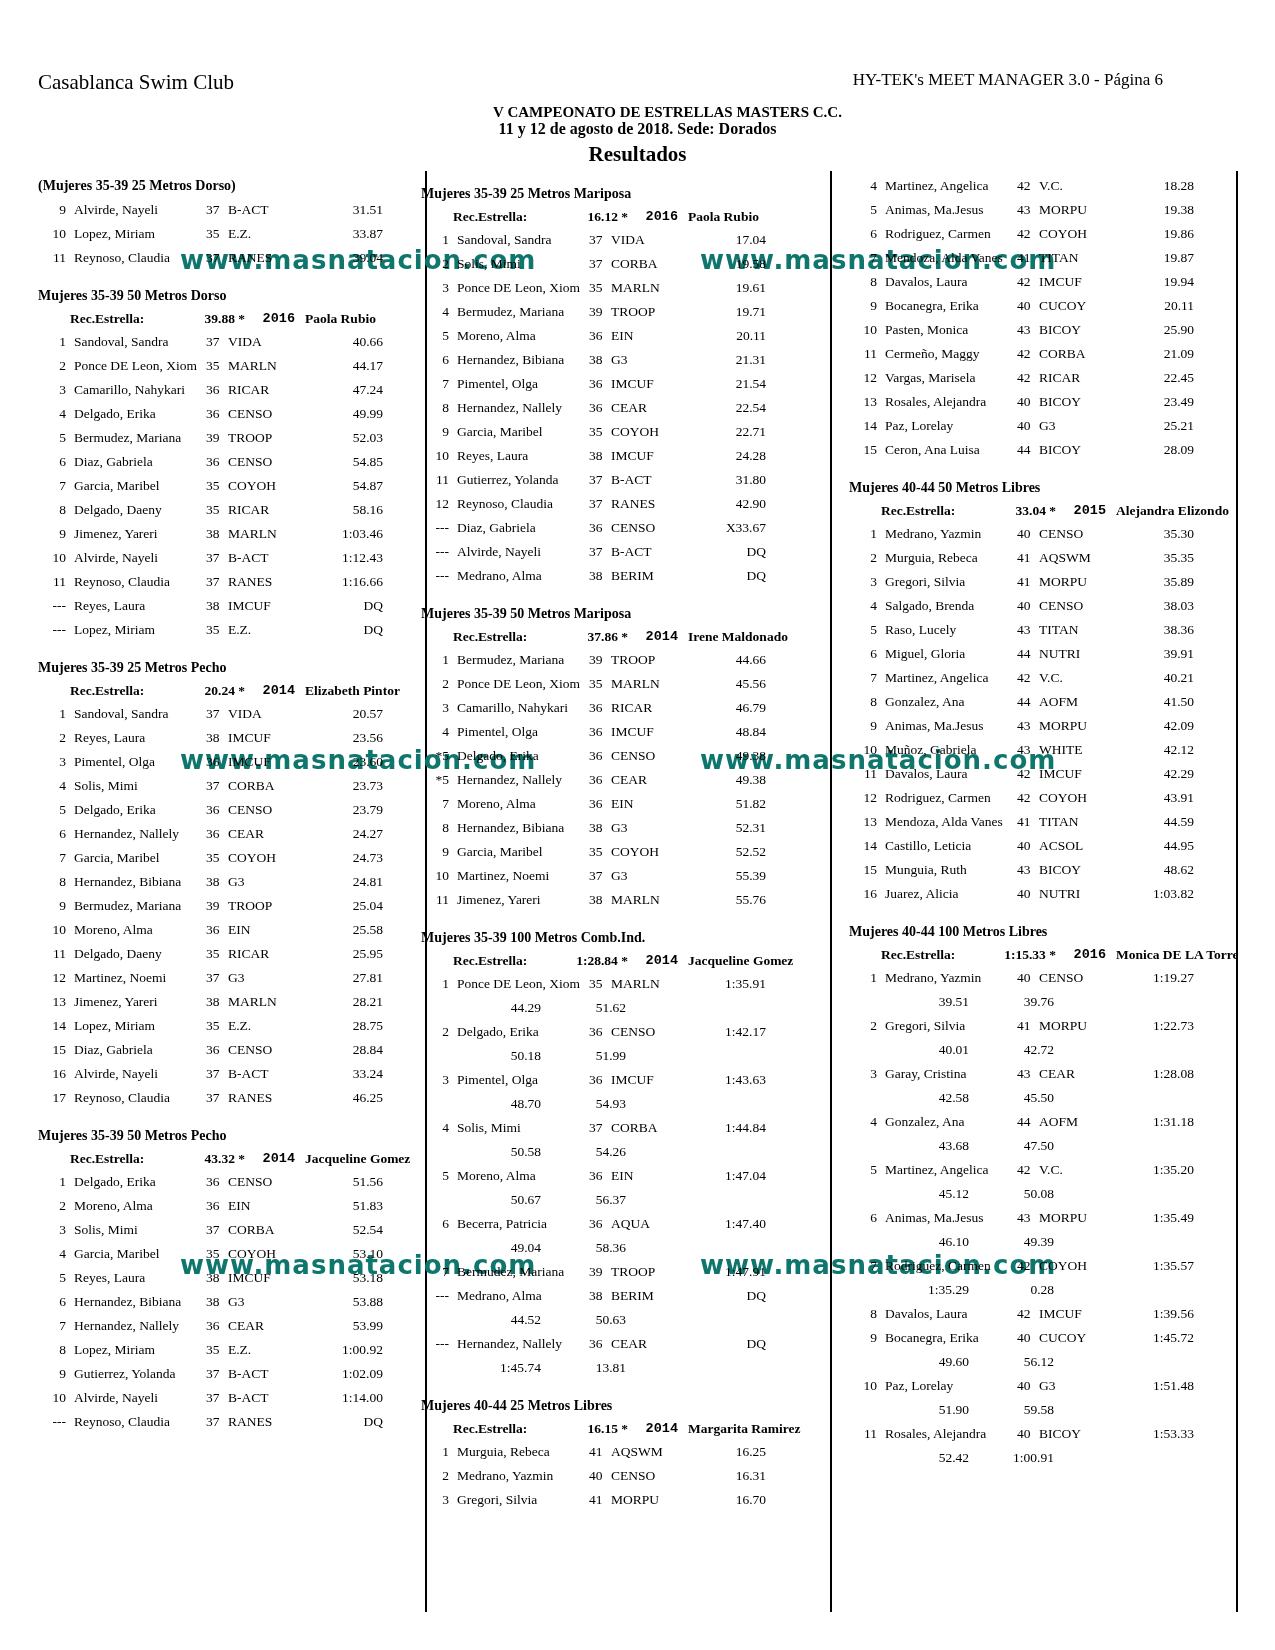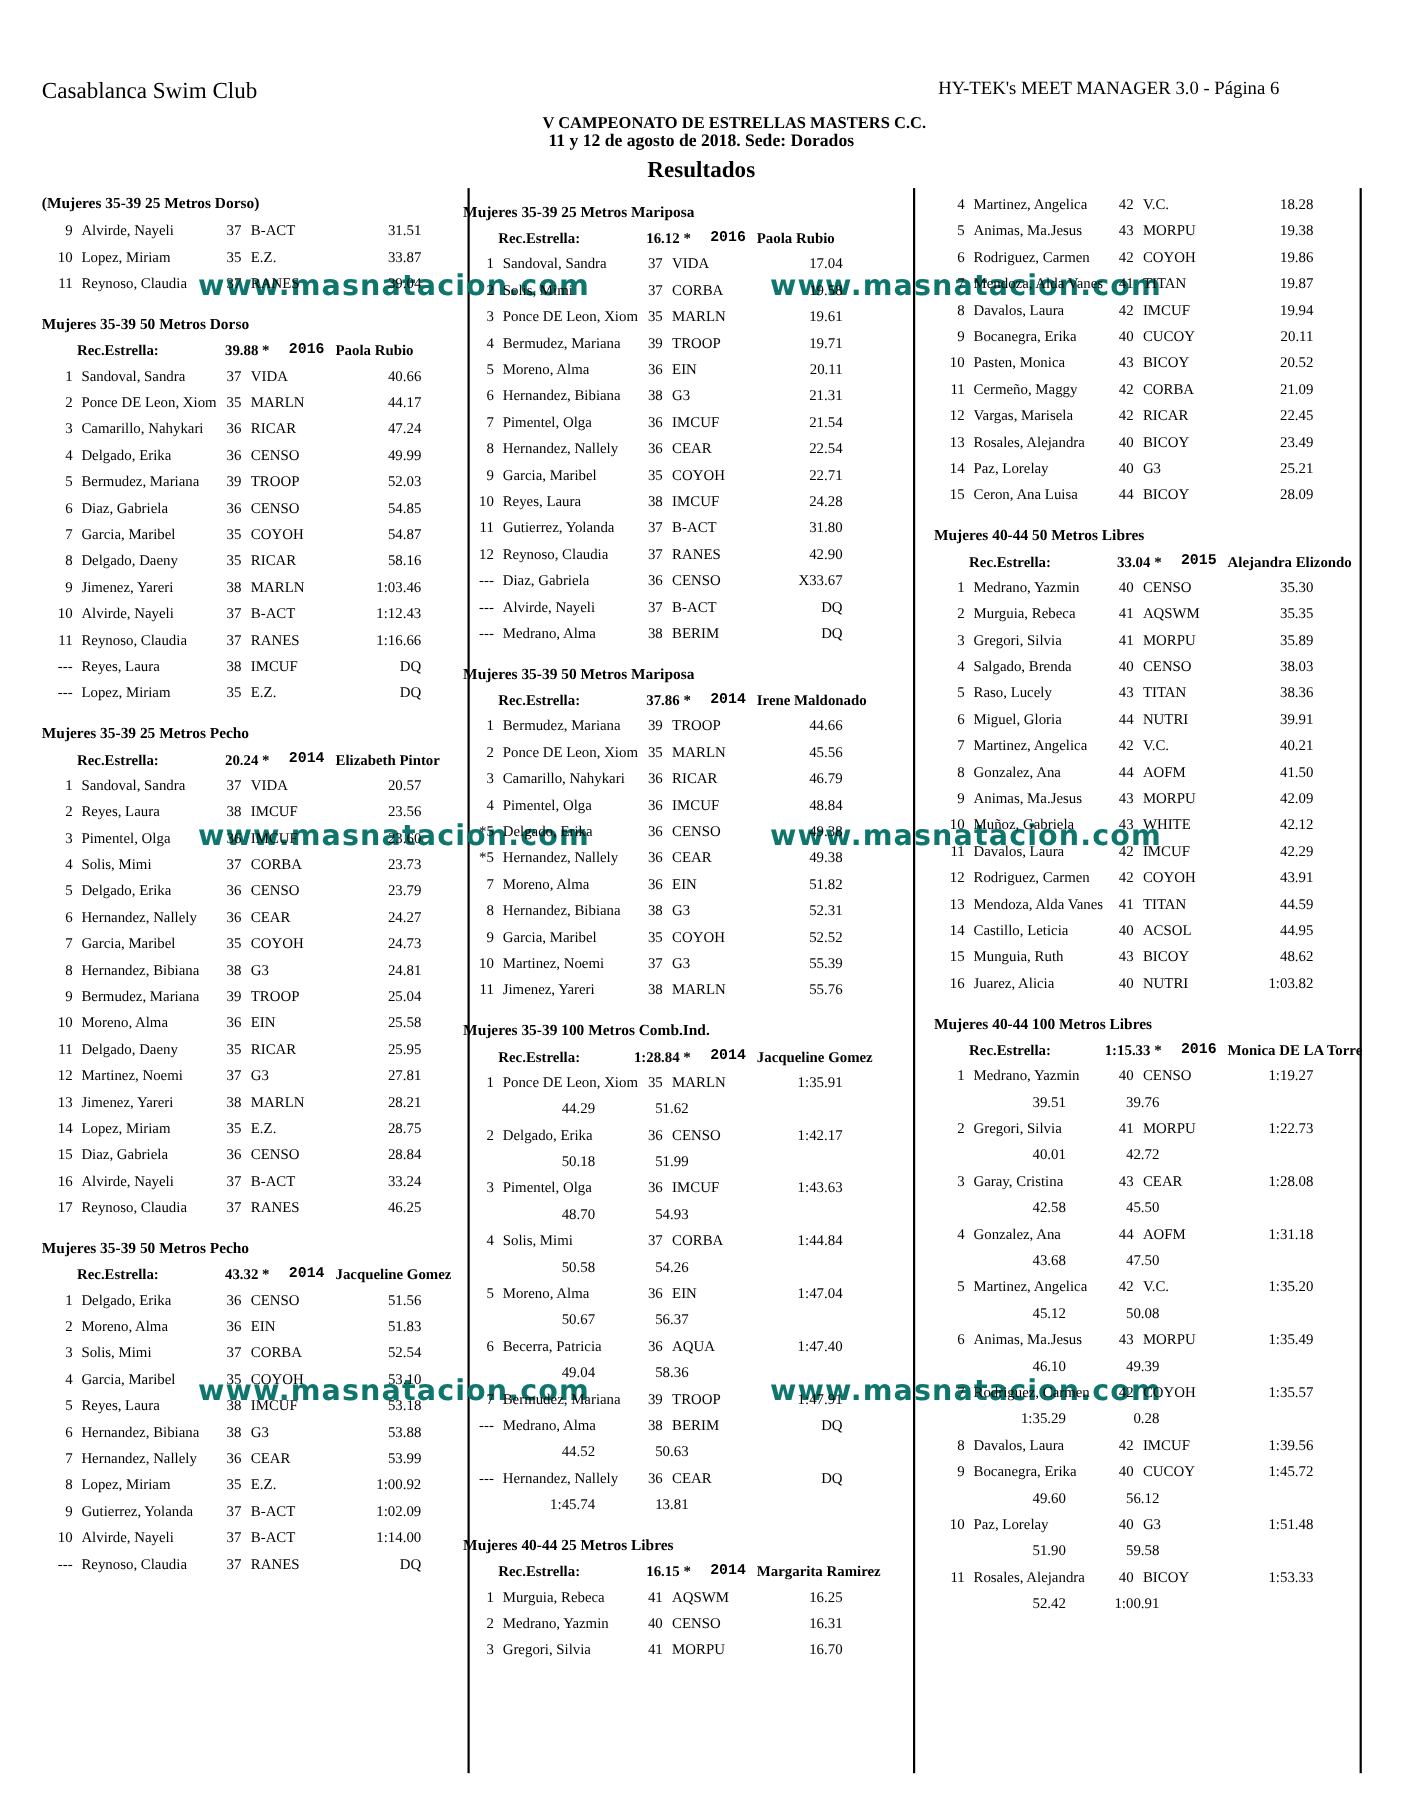--- a/index.html
+++ b/index.html
@@ -774,21 +774,21 @@
         <span class="nm">Bocanegra, Erika</span>
         <span class="ag">40</span>
         <span class="tm">CUCOY</span>
         <span class="rs">20.11</span>
       </div>
       <div class="row">
         <span class="pl">10</span>
         <span class="nm">Pasten, Monica</span>
         <span class="ag">43</span>
         <span class="tm">BICOY</span>
-        <span class="rs">20.52</span>
+        <span class="rs">25.90</span>
       </div>
       <div class="row">
         <span class="pl">11</span>
         <span class="nm">Cermeño, Maggy</span>
         <span class="ag">42</span>
         <span class="tm">CORBA</span>
         <span class="rs">21.09</span>
       </div>
       <div class="row">
         <span class="pl">12</span>

